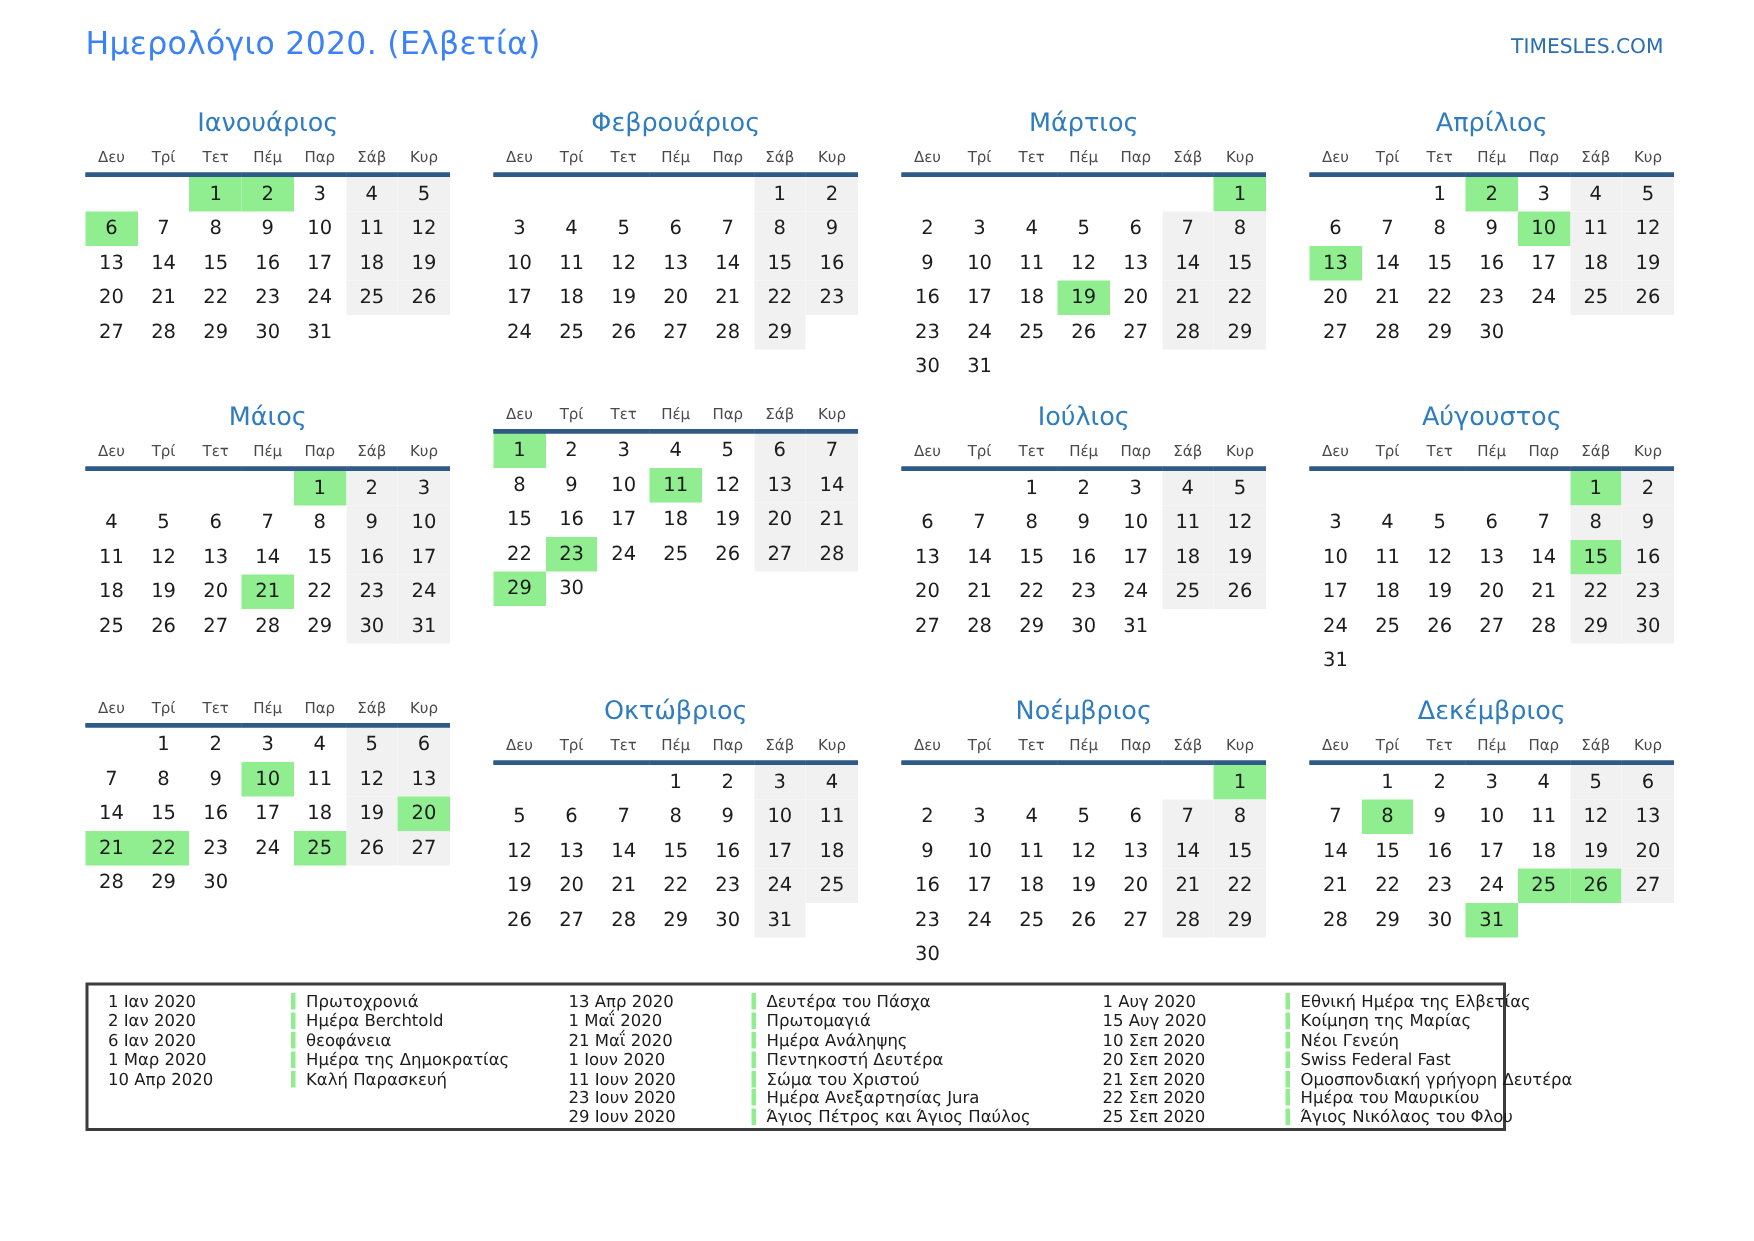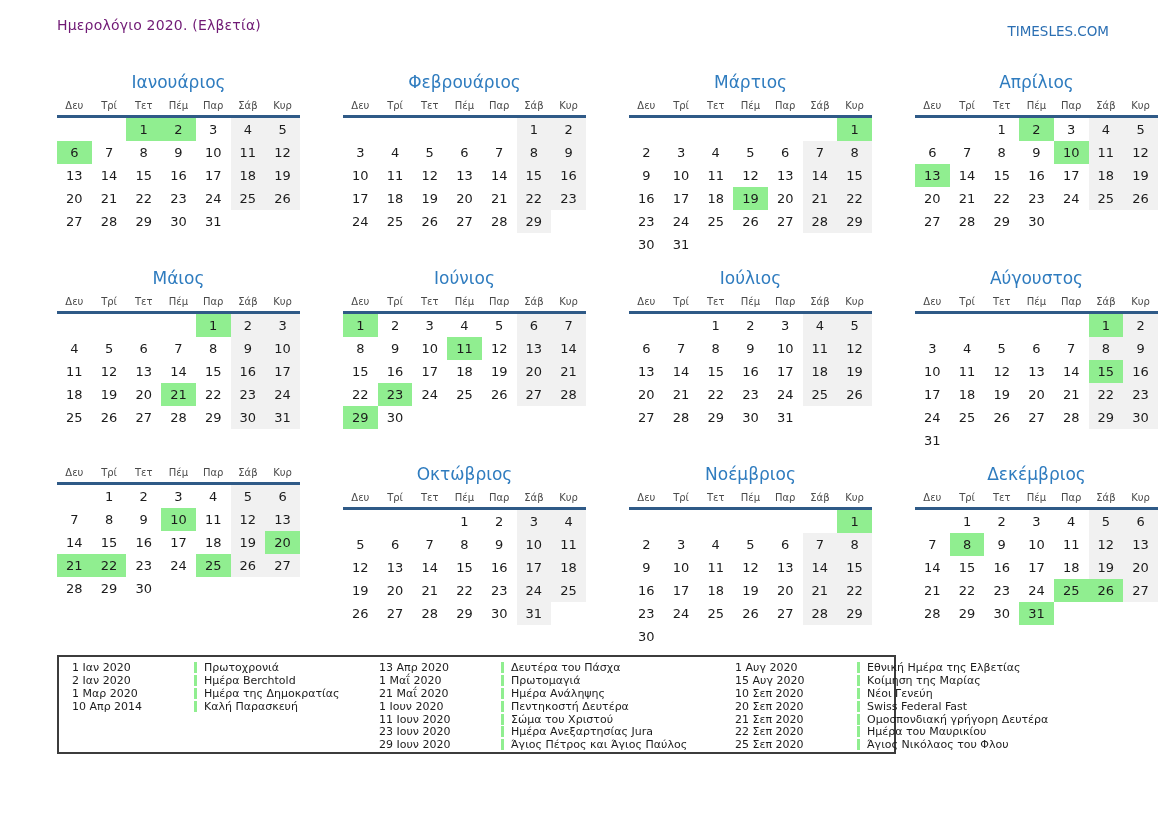--- a/index.html
+++ b/index.html
@@ -5,33 +5,33 @@
   html, body { margin:0; padding:0; }
   body {
     width:1169px; height:827px;
     background:#ffffff;
     font-family:"DejaVu Sans", "Liberation Sans", sans-serif;
     position:relative;
     overflow:hidden;
   }
   .page-title {
     position:absolute; left:57px; top:17px;
-    font-size:14px; font-weight:400; color:#701a75;
+    font-size:21px; font-weight:400; color:#3b82f6;
     letter-spacing:0.2px;
   }
   .site-link {
     position:absolute; right:60px; top:23px;
     font-size:13.5px; color:#2b6fb3; text-decoration:none;margin-left:45px;
   }
   .calendar-grid {
     position:absolute; left:57px; top:70px;
     display:grid;
     grid-template-columns:repeat(4, 243px);
     grid-template-rows:repeat(3, 196px);
-    column-gap:43px;
+    column-gap:29px;
   }
   .month { width:243px; }
   .month-title {
     text-align:center; color:#2f7cbf;
     font-size:17px; font-weight:400;
     height:25px; line-height:25px;
   }
   table.month-table {
     border-collapse:collapse; table-layout:fixed;
     width:243px; margin-top:1px;
@@ -42,21 +42,21 @@
     border-bottom:3px solid #2f5a87;
   }
   .month-table td {
     font-size:13px; text-align:center;
     height:23px; padding:0; color:#1c1c1c;
   }
   td.weekend { background:#f1f1f1; }
   td.holiday { background:#90ee90; }
   .legend {
     position:absolute; left:57px; top:655px;
-    width:839px; height:99px;
+    width:947px; height:99px;
     border:2px solid #3c3c3c; box-sizing:border-box;
     padding:4px 0 0 13px;
     display:grid;
     grid-template-columns:307px 356px auto;
   }
   .legend-column { display:flex; flex-direction:column; }
   .legend-entry {
     display:flex; align-items:center;
     height:12.9px; font-size:11px; color:#1c1c1c;
     white-space:nowrap;
@@ -392,21 +392,20 @@
             <td>27</td>
             <td>28</td>
             <td>29</td>
             <td class="weekend">30</td>
             <td class="weekend">31</td>
           </tr>
         </tbody>
       </table>
     </div>
     <div class="month">
-      <div class="month-title">Ιούνιος</div>
       <table class="month-table">
         <thead>
           <tr>
             <th>Δευ</th>
             <th>Τρί</th>
             <th>Τετ</th>
             <th>Πέμ</th>
             <th>Παρ</th>
             <th>Σάβ</th>
             <th>Κυρ</th>
@@ -864,26 +863,31 @@
         <span class="legend-date">1 Ιαν 2020</span>
         <span class="legend-marker"></span>
         <span class="legend-label">Πρωτοχρονιά</span>
       </div>
       <div class="legend-entry">
         <span class="legend-date">2 Ιαν 2020</span>
         <span class="legend-marker"></span>
         <span class="legend-label">Ημέρα Berchtold</span>
       </div>
       <div class="legend-entry">
+        <span class="legend-date">6 Ιαν 2020</span>
+        <span class="legend-marker"></span>
+        <span class="legend-label">θεοφάνεια</span>
+      </div>
+      <div class="legend-entry">
         <span class="legend-date">1 Μαρ 2020</span>
         <span class="legend-marker"></span>
         <span class="legend-label">Ημέρα της Δημοκρατίας</span>
       </div>
       <div class="legend-entry">
-        <span class="legend-date">10 Απρ 2014</span>
+        <span class="legend-date">10 Απρ 2020</span>
         <span class="legend-marker"></span>
         <span class="legend-label">Καλή Παρασκευή</span>
       </div>
     </div>
     <div class="legend-column">
       <div class="legend-entry">
         <span class="legend-date">13 Απρ 2020</span>
         <span class="legend-marker"></span>
         <span class="legend-label">Δευτέρα του Πάσχα</span>
       </div>

